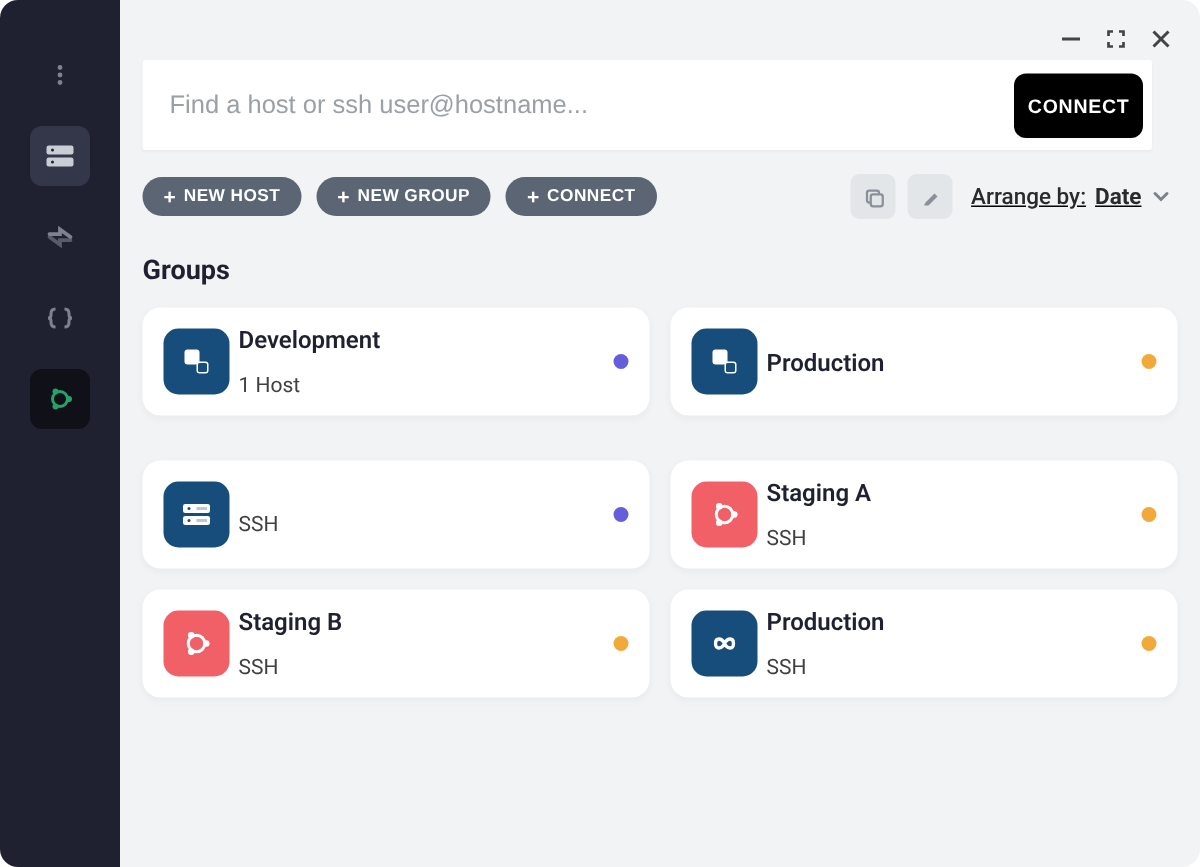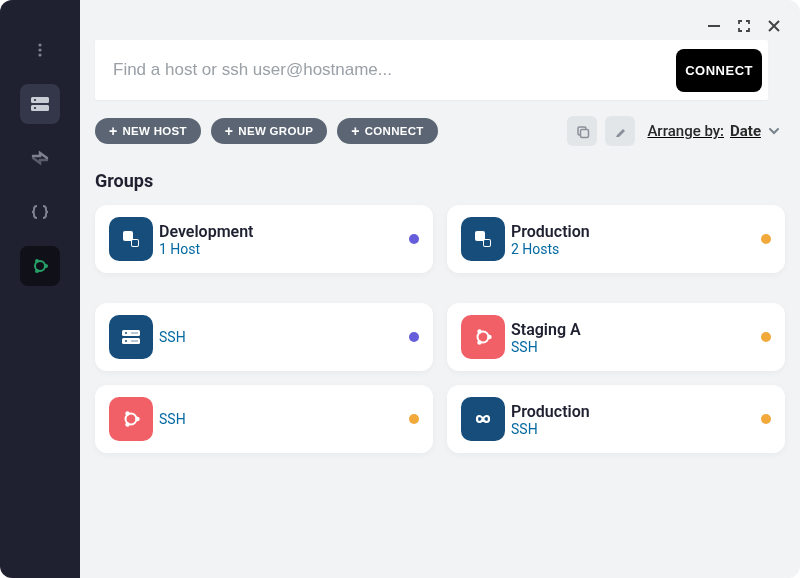--- a/index.html
+++ b/index.html
@@ -178,22 +178,22 @@
     .card-icon.blue { background: #174d7a; }
     .card-icon.red { background: #f06066; }
     .card-text { flex: 1; }
     .card-title {
       font-size: 16px;
       font-weight: 600;
       color: #1f2131;
     }
     .card-sub {
       font-size: 14px;
-      color: #0369a1;
-      margin-top: 0;
+      color: #404040;
+      margin-top: 13px;
     }
     .status-dot {
       width: 10px;
       height: 10px;
       border-radius: 50%;
       flex-shrink: 0;
     }
     .status-dot.purple { background: #665dda; }
     .status-dot.orange { background: #f2a93b; }
   </style>
@@ -312,21 +312,20 @@
           <div class="card">
             <div class="card-icon blue">
               <svg width="24" height="24" viewBox="0 0 24 24">
                 <rect x="4" y="4" width="10" height="10" rx="2" fill="#fff"></rect>
                 <rect x="12" y="12" width="8" height="8" rx="2" fill="#fff"></rect>
                 <rect x="13" y="13" width="6" height="6" rx="1" fill="#174d7a"></rect>
               </svg>
             </div>
             <div class="card-text">
               <div class="card-title">Production</div>
-              <div class="card-sub">2 Hosts</div>
             </div>
             <div class="status-dot orange"></div>
           </div>
         </div>
 
       <div class="card-grid" id="hosts-grid">
           <div class="card">
             <div class="card-icon blue">
               <svg width="24" height="24" viewBox="0 0 24 24">
                 <rect x="3" y="5" width="18" height="6" rx="1.5" fill="#fff"></rect>
@@ -360,20 +359,21 @@
           <div class="card">
             <div class="card-icon red">
               <svg width="24" height="24" viewBox="0 0 24 24">
                 <circle cx="12" cy="12" r="5.5" stroke="#fff" stroke-width="2" fill="none"></circle>
                 <circle cx="18.5" cy="12" r="2.2" fill="#fff"></circle>
                 <circle cx="8.5" cy="6.5" r="2.2" fill="#fff"></circle>
                 <circle cx="8.5" cy="17.5" r="2.2" fill="#fff"></circle>
               </svg>
             </div>
             <div class="card-text">
+              <div class="card-title">Staging B</div>
               <div class="card-sub">SSH</div>
             </div>
             <div class="status-dot orange"></div>
           </div>
           <div class="card">
             <div class="card-icon blue">
               <svg width="24" height="24" viewBox="0 0 24 24">
                 <path d="M6 12 C6 8 10 8 12 12 C14 16 18 16 18 12 C18 8 14 8 12 12 C10 16 6 16 6 12 Z" stroke="#fff" stroke-width="2.2" fill="none"></path>
               </svg>
             </div>

